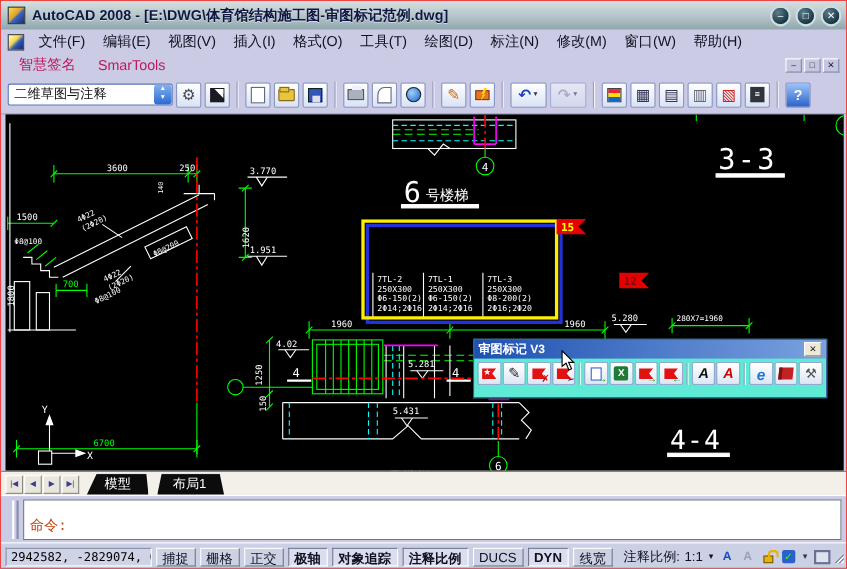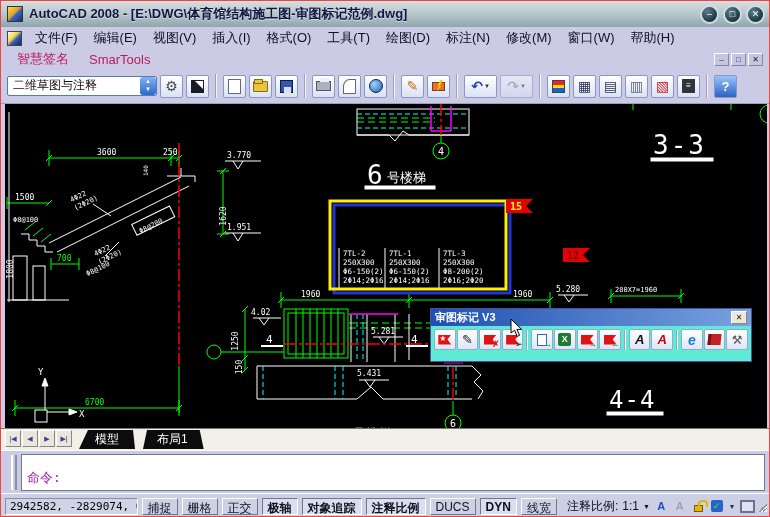--- a/index.html
+++ b/index.html
@@ -82,36 +82,36 @@
     clip-path:polygon(0 0,100% 0,70% 50%,100% 100%,0 100%);position:relative;}
   .flagicon .fstar{position:absolute;left:1px;top:-2px;font-size:8px;color:#fff;line-height:12px;}
   .overlay-glyph{position:absolute;right:0;bottom:0;font-size:9px;line-height:1;}
   .excel{width:13px;height:13px;background:#1e7a34;color:#fff;font-size:9px;font-weight:bold;
     line-height:13px;text-align:center;border-radius:2px;}
   .book{width:13px;height:11px;background:#c22222;border-left:3px solid #7c1212;transform:skewX(-6deg);}
   
   .cursor{position:absolute;left:509px;top:317px;z-index:50;pointer-events:none;}
   
   .tabrow{position:absolute;left:0;top:427px;width:770px;height:22px;background:#f2f0e8;
-    border-top:1px solid #777;display:flex;align-items:flex-start;padding:1px 2px 0 4px;}
+    border-top:1px solid #777;display:flex;align-items:center;padding:1px 2px 0 4px;}
   .navbtn{width:16px;height:17px;margin-right:1px;background:#e9e6dc;
     border:1px solid;border-color:#fff #888 #888 #fff;color:#3c3c92;font-size:7px;
     line-height:15px;text-align:center;}
   .tab{height:19px;margin-left:6px;padding:0 16px;background:#0c0c0c;color:#fff;
     font-size:12px;line-height:19px;clip-path:polygon(9px 0,calc(100% - 2px) 0,100% 100%,0 100%);
     filter:drop-shadow(0 0 1px #999);}
   .tab.alt{clip-path:polygon(6px 0,calc(100% - 4px) 0,100% 100%,2px 100%);}
   
   .cmd{position:absolute;left:0;top:449px;width:770px;height:43px;background:#cbcbe6;
     border-top:1px solid #fff;}
   .cmd-grip{position:absolute;left:10px;top:4px;width:6px;height:35px;
     border-left:2px solid #fff;border-right:2px solid #8890a8;}
   .cmd-box{position:absolute;left:20px;top:3px;width:744px;height:37px;background:#fff;
     border:1px solid #70788c;}
-  .cmd-prompt{position:absolute;left:5px;bottom:3px;font-size:13px;color:#a21caf;
+  .cmd-prompt{position:absolute;left:5px;bottom:3px;font-size:13px;color:#c2410c;
     font-family:Liberation Mono, monospace;}
   
   .status{position:absolute;left:0;top:492px;width:770px;height:25px;background:#cbd0e4;
     border-top:1px solid #fff;display:flex;align-items:center;padding:0 4px;gap:4px;}
   .coords{width:162px;height:17px;background:#ced3e6;border:1px solid;
     border-color:#8890a8 #fff #fff #8890a8;font-size:11px;color:#000;
     font-family:"DejaVu Sans Mono",monospace;padding:1px 4px;white-space:nowrap;overflow:hidden;}
   .toggle{height:17px;font-size:12px;color:#101020;padding:1px 5px;background:#ccd1e4;
     border:1px solid;border-color:#fff #6f7890 #6f7890 #fff;white-space:nowrap;}
   .toggle.pressed{border-color:#6f7890 #fff #fff #6f7890;background:#dadeee;font-weight:bold;}

